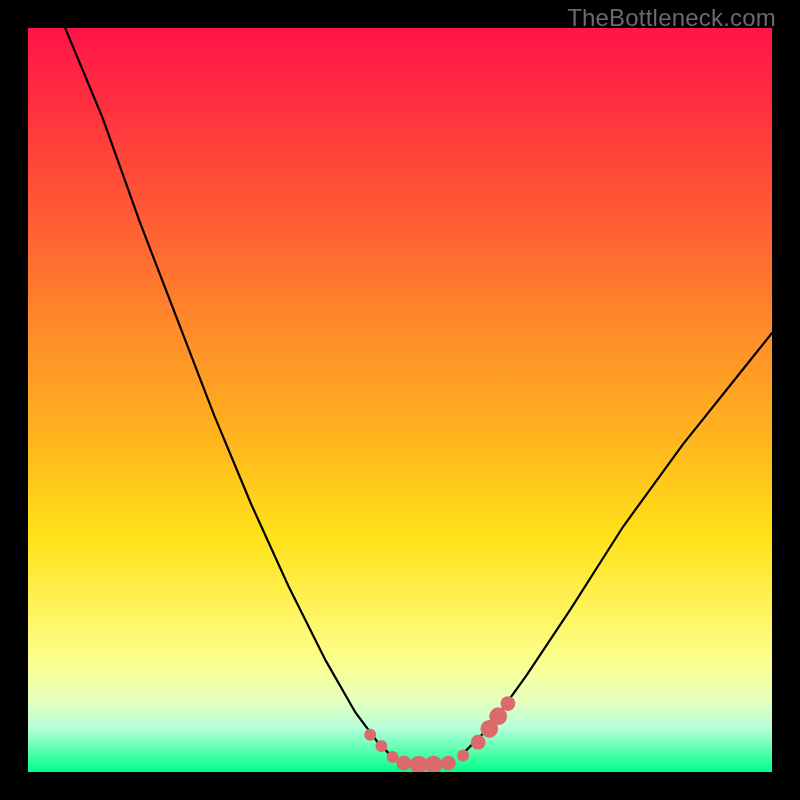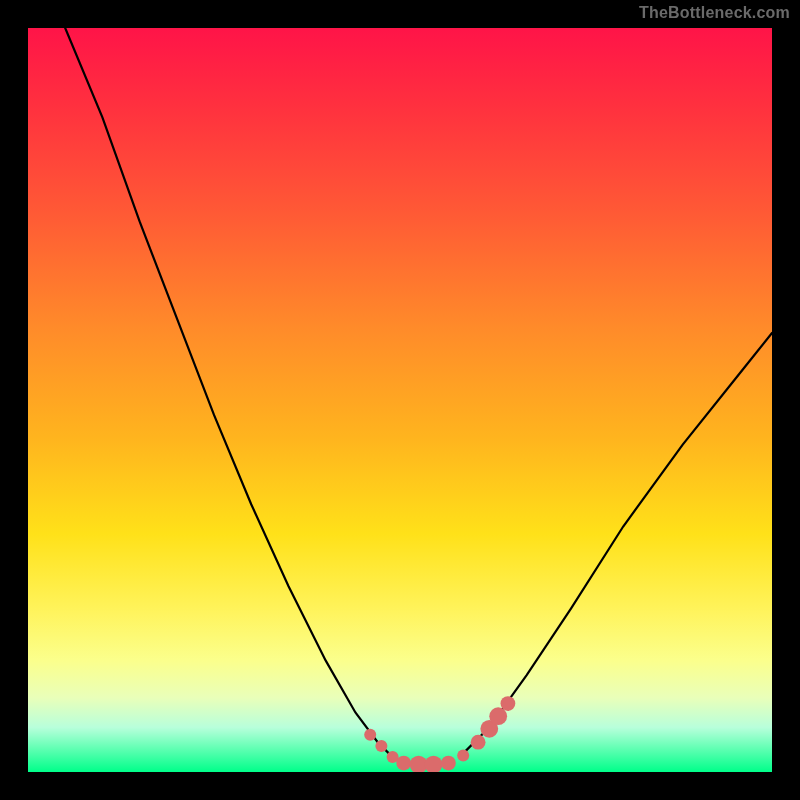--- a/index.html
+++ b/index.html
@@ -38,24 +38,24 @@
       #fbff8c 85%,
       #e9ffb9 90%,
       #b8ffdb 94%,
       #5cffb1 97%,
       #00ff8a 100%
     );
   }
   .watermark {
     position: absolute;
     top: 4px;
-    right: 10px;
+    right: 24px;
     color: #6a6a6a;
-    font-size: 16px;
-    font-weight: 700;
+    font-size: 24px;
+    font-weight: 400;
     letter-spacing: 0.2px;
     user-select: none;
   }
   svg.curves {
     position: absolute;
     top: 0;
     left: 0;
     width: 744px;
     height: 744px;
   }

